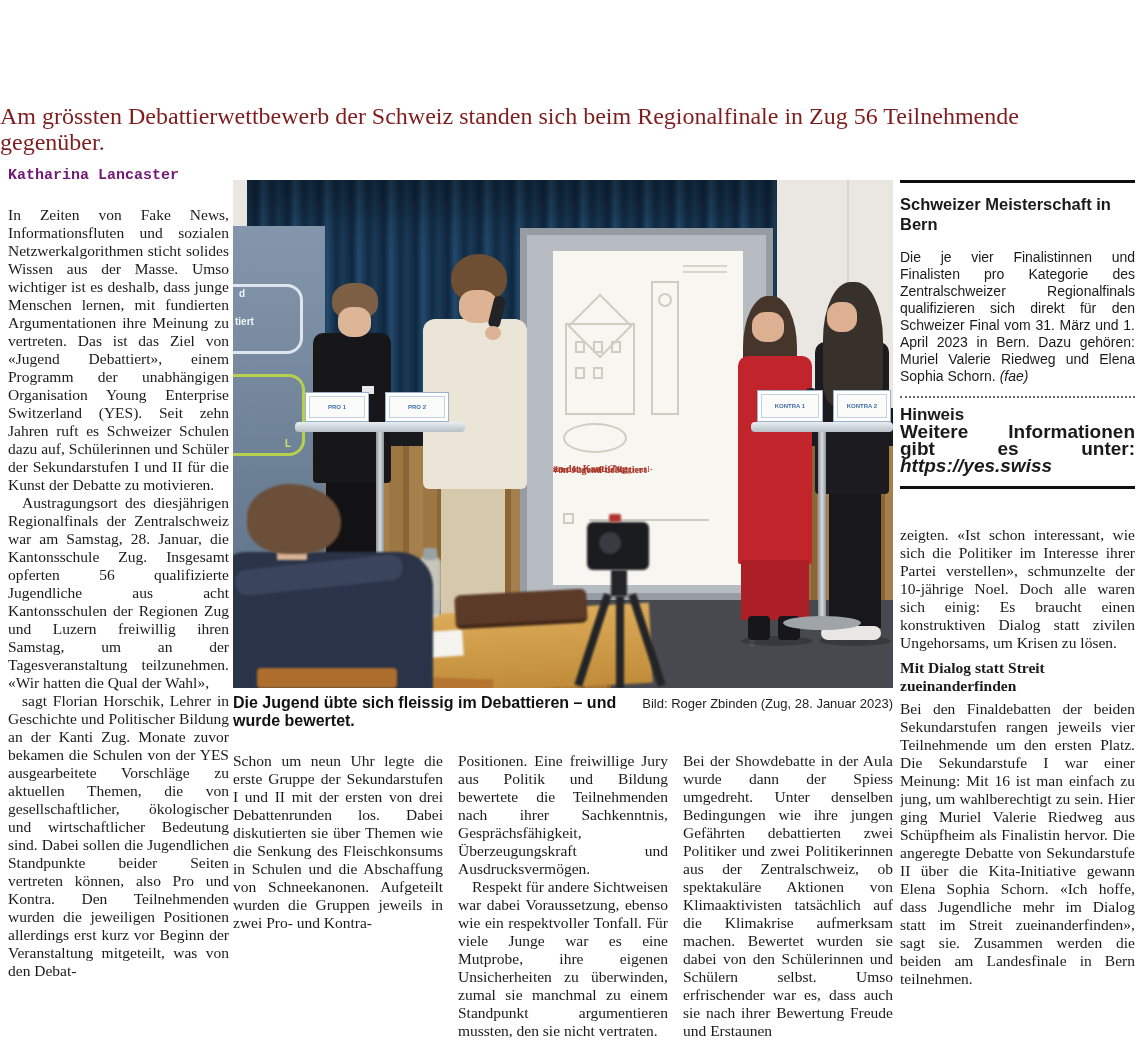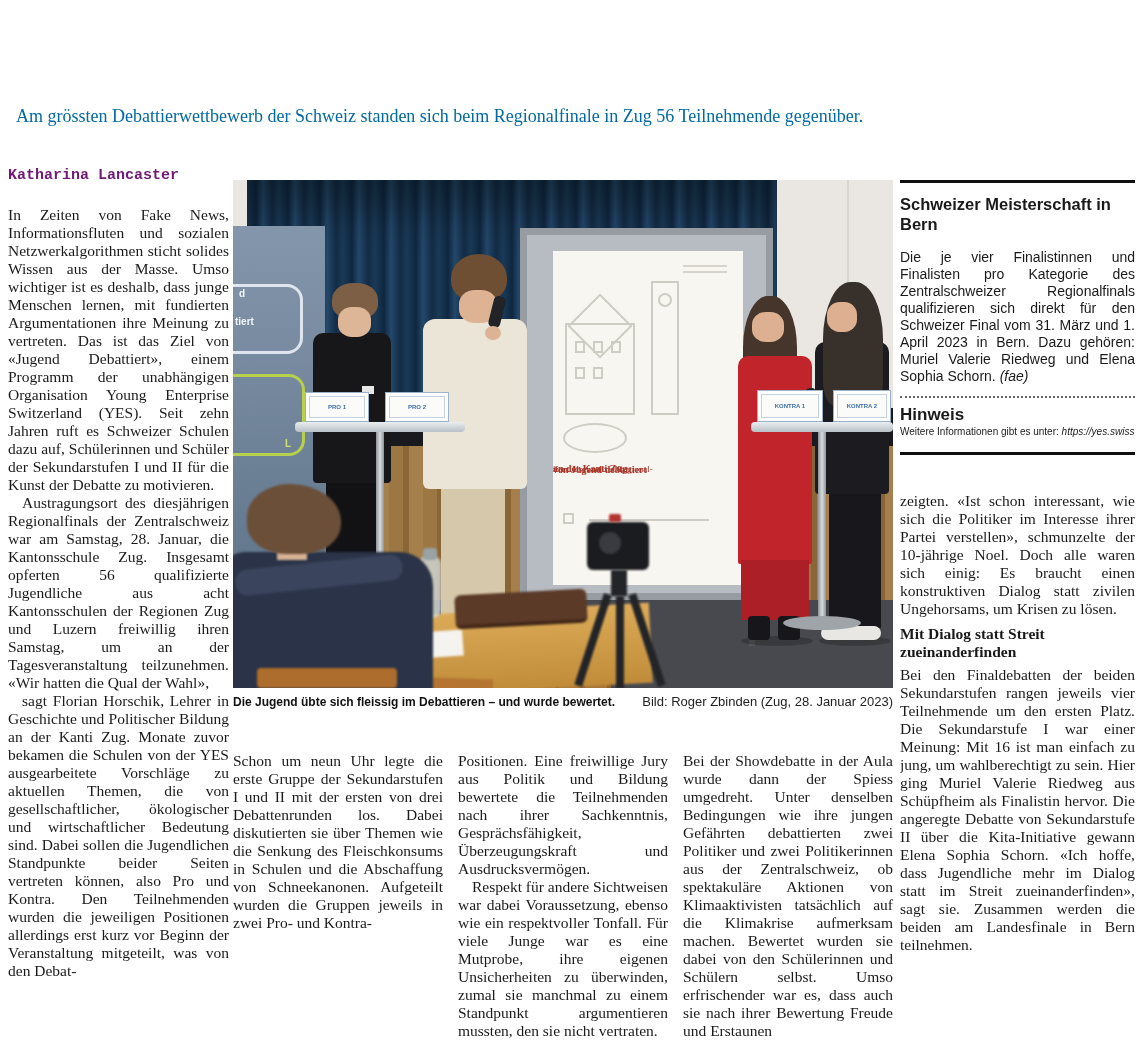--- a/index.html
+++ b/index.html
@@ -5,22 +5,22 @@
   * { box-sizing: border-box; margin: 0; padding: 0; }
   html,body { background:#ffffff; }
   body { width:1143px; height:1050px; overflow:hidden;
          font-family:"Liberation Serif", serif; color:#1a1a1a; }
   .page { position:relative; width:1143px; height:1050px; background:#fff; }
 
   
   .headline { position:absolute; left:8px; top:20px; width:1127px;
               font-family:"Liberation Serif", serif; font-weight:700;
               font-size:68px; line-height:78px; letter-spacing:-1.5px; color:#0d0d0d; }
-  .lead { position:absolute; left:16px; top:103px; width:1127px;
-          font-size:18px; line-height:26px; color:#0369a1; }
+  .lead { position:absolute; left:0; top:103px; width:1127px;
+          font-size:24px; line-height:26px; color:#7f1d1d; }
   .byline { position:absolute; left:8px; top:167px;
             font-family:Liberation Mono, monospace; font-weight:700; font-size:15px; color:#701a75; }
 
   
   .bodycol { position:absolute; text-align:justify; font-size:15.5px; line-height:18px;
              overflow:hidden; hyphens:auto; -webkit-hyphens:auto; }
   .col1 { left:8px;   top:206px; width:221px; height:844px; }
   .col2 { left:233px; top:752px; width:210px; height:298px; }
   .col3 { left:458px; top:752px; width:210px; height:298px; }
   .col4 { left:683px; top:752px; width:210px; height:298px; }
@@ -30,30 +30,30 @@
             margin:7px 0 5px 0; }
 
   
   .infobox { font-family:"Liberation Sans", sans-serif; text-align:justify;
              border-top:3px solid #0f0f0f; padding-top:11px; margin-bottom:37px; }
   .infobox .ib-title { font-weight:700; font-size:16.5px; line-height:20px; text-align:left; }
   .infobox .ib-body { font-size:14px; line-height:17px; margin-top:15px; }
   .infobox .ib-credit { font-style:italic; }
   .ib-dotted { border-top:2px dotted #666; margin:11px 0 8px 0; }
   .infobox .ib-hint-title { font-weight:700; font-size:17px; line-height:17px; text-align:left; }
-  .infobox .ib-hint { font-size:10px; line-height:17px; }
+  .infobox .ib-hint { font-size:19px; line-height:17px;font-weight:bold; }
   .infobox .ib-url { font-style:italic; }
   .ib-bottomrule { border-top:3px solid #0f0f0f; margin-top:12px; }
   .col5text { text-align:justify; }
 
   
   .captionrow { position:absolute; left:233px; top:694px; width:660px;
                 font-family:"Liberation Sans", sans-serif; display:flex;
                 justify-content:space-between; align-items:baseline; }
-  .cap-main { font-weight:700; font-size:12px; color:#111; }
+  .cap-main { font-weight:700; font-size:16px; color:#111; }
   .cap-credit { font-size:13px; color:#222; white-space:nowrap; }
 
   
   .photo { position:absolute; left:233px; top:180px; width:660px; height:508px;
            background:#eae7e2; overflow:hidden; }
   .photo * { position:absolute; }
   .ph-curtain { left:14px; top:0; width:530px; height:302px;
      background:repeating-linear-gradient(90deg,#1b3a56 0px,#0f2740 9px,#24496a 16px,#122c46 25px,#1b3a56 32px);
      box-shadow: inset 0 30px 40px rgba(0,0,0,.35); }
   .ph-wallcorner { left:614px; top:0; width:2px; height:300px; background:#d9d5cf; }

